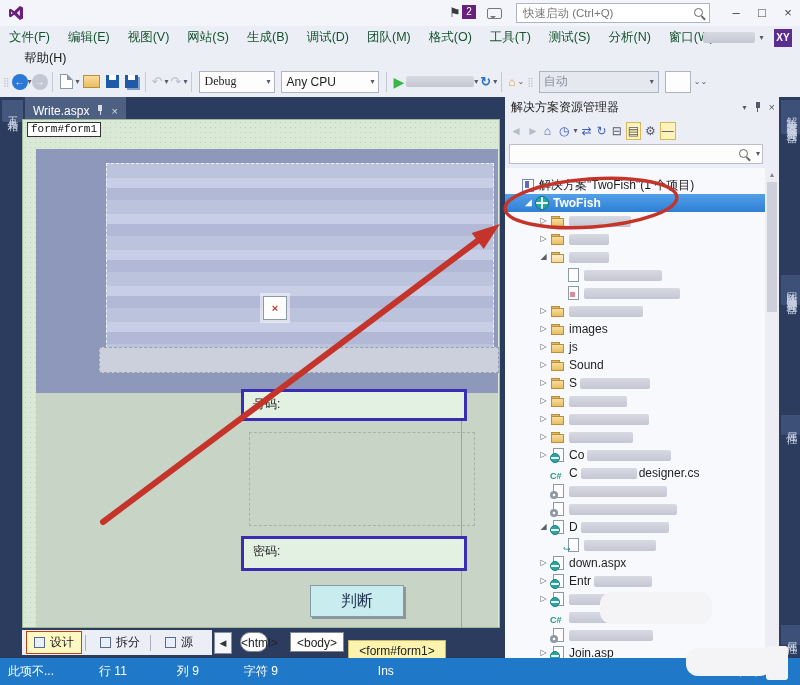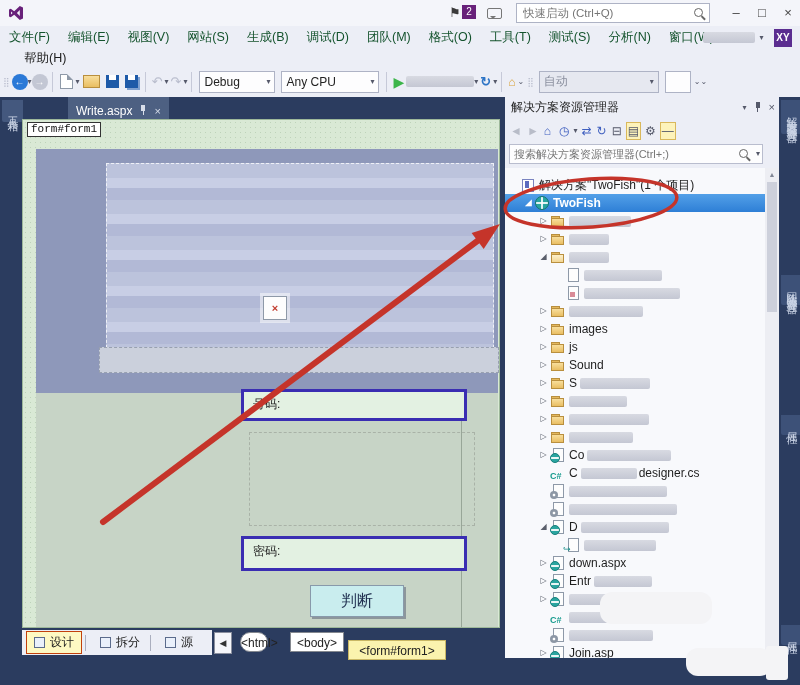--- a/index.html
+++ b/index.html
@@ -54,21 +54,21 @@
   #main{position:absolute;left:0;top:97px;width:800px;height:561px;background:#2B3C5F;}
   #left-strip{position:absolute;left:0;top:0;width:22px;height:561px;}
   .vtab{writing-mode:vertical-rl;font-size:11px;color:#CBD4E6;letter-spacing:2px;background:#44587E;
         padding:8px 3px;position:absolute;left:2px;border-radius:0 0 2px 2px;}
   #right-strip{position:absolute;left:779px;top:0;width:21px;height:561px;}
   #right-strip .vtab{background:#3D5178;}
 
   
   #editor-col{position:absolute;left:22px;top:0;width:483px;height:561px;}
   #doc-tab{position:absolute;left:3px;top:0;height:27px;background:#4D6082;color:#fff;font-size:12px;
-           display:flex;align-items:center;padding:0 8px;gap:7px;margin-left:43px;}
+           display:flex;align-items:center;padding:0 8px;gap:7px;}
   .pin{display:inline-block;width:8px;height:11px;position:relative;}
   .pin::before{content:"";position:absolute;left:2px;top:0;width:4px;height:6px;background:#D8DEEA;}
   .pin::after{content:"";position:absolute;left:3.5px;top:6px;width:1px;height:4px;background:#D8DEEA;}
   #doc-tab .tclose{color:#D8DEEA;font-size:11px;}
   #surface{position:absolute;left:0;top:22px;width:478px;height:509px;background:#D9E9D5;
            background-image:radial-gradient(circle,#BED3BA 0.8px,transparent 0.9px);background-size:5px 5px;
            border:1px solid #9DB89A;box-sizing:border-box;overflow:hidden;}
   #form-tag{position:absolute;left:4px;top:2px;background:#fff;border:1px solid #333;color:#111;
             font-family:"Liberation Mono",monospace;font-size:11px;padding:0 3px;line-height:13px;}
   #img-block{position:absolute;left:13px;top:29px;width:462px;height:244px;background:#8E98BA;}
@@ -201,21 +201,21 @@
     <span class="caret">▾</span>
     <span class="folder-glyph"></span>
     <span class="floppy"></span>
     <span class="floppy" style="box-shadow:2px 2px 0 #7FA0CF;"></span>
     <span class="tsep"></span>
     <span class="tico" style="color:#B9BDCD;">↶</span>
     <span class="caret">▾</span>
     <span class="tico" style="color:#B9BDCD;">↷</span>
     <span class="caret">▾</span>
     <span class="tsep"></span>
-    <span class="combo" style="width:66px;">
+    <span class="combo" style="width:66px;font-family:Liberation Serif, serif;">
       <span class="cv">Debug</span>
         <span class="caret">▾</span>
       </span>
     <span class="combo" style="width:88px;">
       <span class="cv">Any CPU</span>
         <span class="caret">▾</span>
       </span>
     <span class="tsep"></span>
     <span class="tico" style="color:#3CB54A;font-size:14px;">▶</span>
     <span class="redact" style="width:68px;"></span>
@@ -308,21 +308,20 @@
         <span class="sico">◷</span>
         <span class="caret">▾</span>
         <span class="sico">⇄</span>
         <span class="sico">↻</span>
         <span class="sico dark">⊟</span>
         <span class="sico dark hl">▤</span>
         <span class="sico dark">⚙</span>
         <span class="sico dark hl">—</span>
       </div>
       <div id="sp-search">
-        <input placeholder="搜索解决方案资源管理器(Ctrl+;)" style="">
         <span class="mag" style="right:14px;top:4px;"></span>
         <span class="caret" style="position:absolute;right:2px;top:4px;">▾</span>
       </div>
       <div id="sp-tree">
           <div class="trow" style="padding-left: 2px;">
             <span class="arrow"></span>
             <span class="ic ic-solution"></span>
             <span class="tlabel">解决方案"TwoFish"(1 个项目)</span>
           </div>
           <div class="trow sel" style="padding-left: 17px;">
@@ -469,20 +468,24 @@
     </div>
 
     <div id="right-strip">
       <span class="vtab" style="top:528px;">属性</span>
     <span class="vtab" style="top: 3px;">解决方案资源管理器</span>
         <span class="vtab" style="top: 178px;">团队资源管理器</span>
         <span class="vtab" style="top: 318px;">属性</span>
       </div>
   </div>
 
+  <div id="statusbar">
+    <span id="status-items"><span class="sitem" style="margin-left: 8px;">此项不...</span><span class="sitem" style="margin-left: 45px;">行 11</span><span class="sitem" style="margin-left: 50px;">列 9</span><span class="sitem" style="margin-left: 45px;">字符 9</span><span class="sitem" style="margin-left: 100px;">Ins</span></span>
+    <span id="publish">↑ <span>发布</span></span>
+  </div>
 
   <div class="blob" style="left:600px;top:690px;width:0;height:0;"></div>
   <div class="blob" style="left:602px;top:690px;width:0;height:0;"></div>
   <div class="blob" style="left:600px;top:592px;width:112px;height:32px;"></div>
   <div class="blob" style="left:686px;top:648px;width:86px;height:28px;"></div>
   <div class="blob" style="left:766px;top:646px;width:22px;height:34px;border-radius:3px;"></div>
 
   <svg id="annotation" viewBox="0 0 800 685">
     <line x1="103" y1="522" x2="480" y2="239" stroke="#C5342A" stroke-width="6" stroke-linecap="round"></line>
     <polygon points="500,224 483.7,248.9 471.6,232.9" fill="#C5342A"></polygon>

